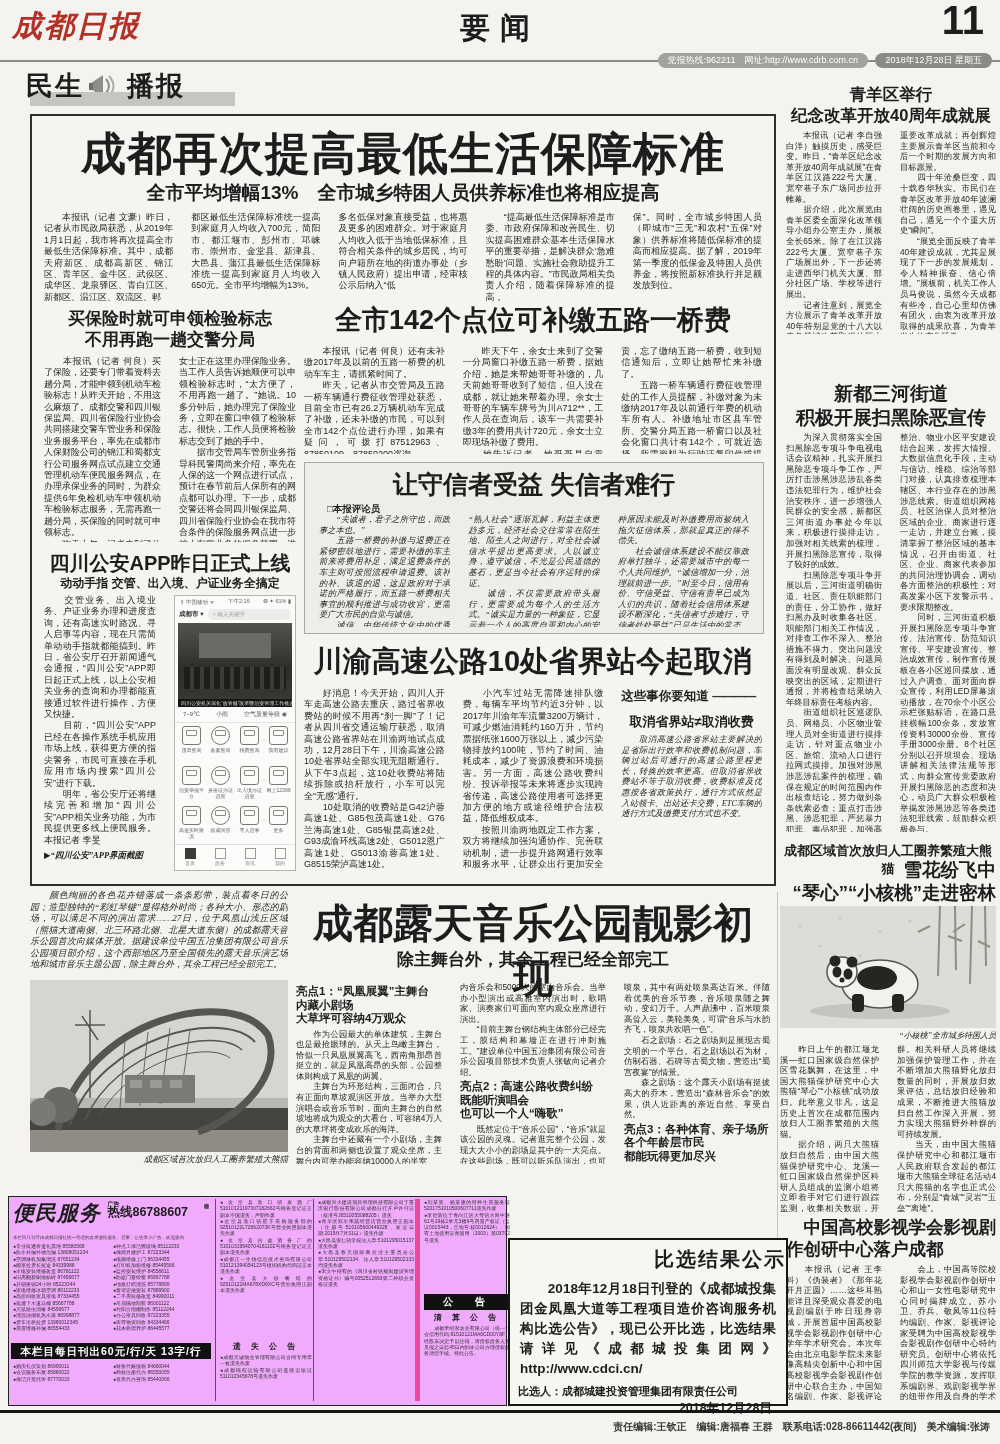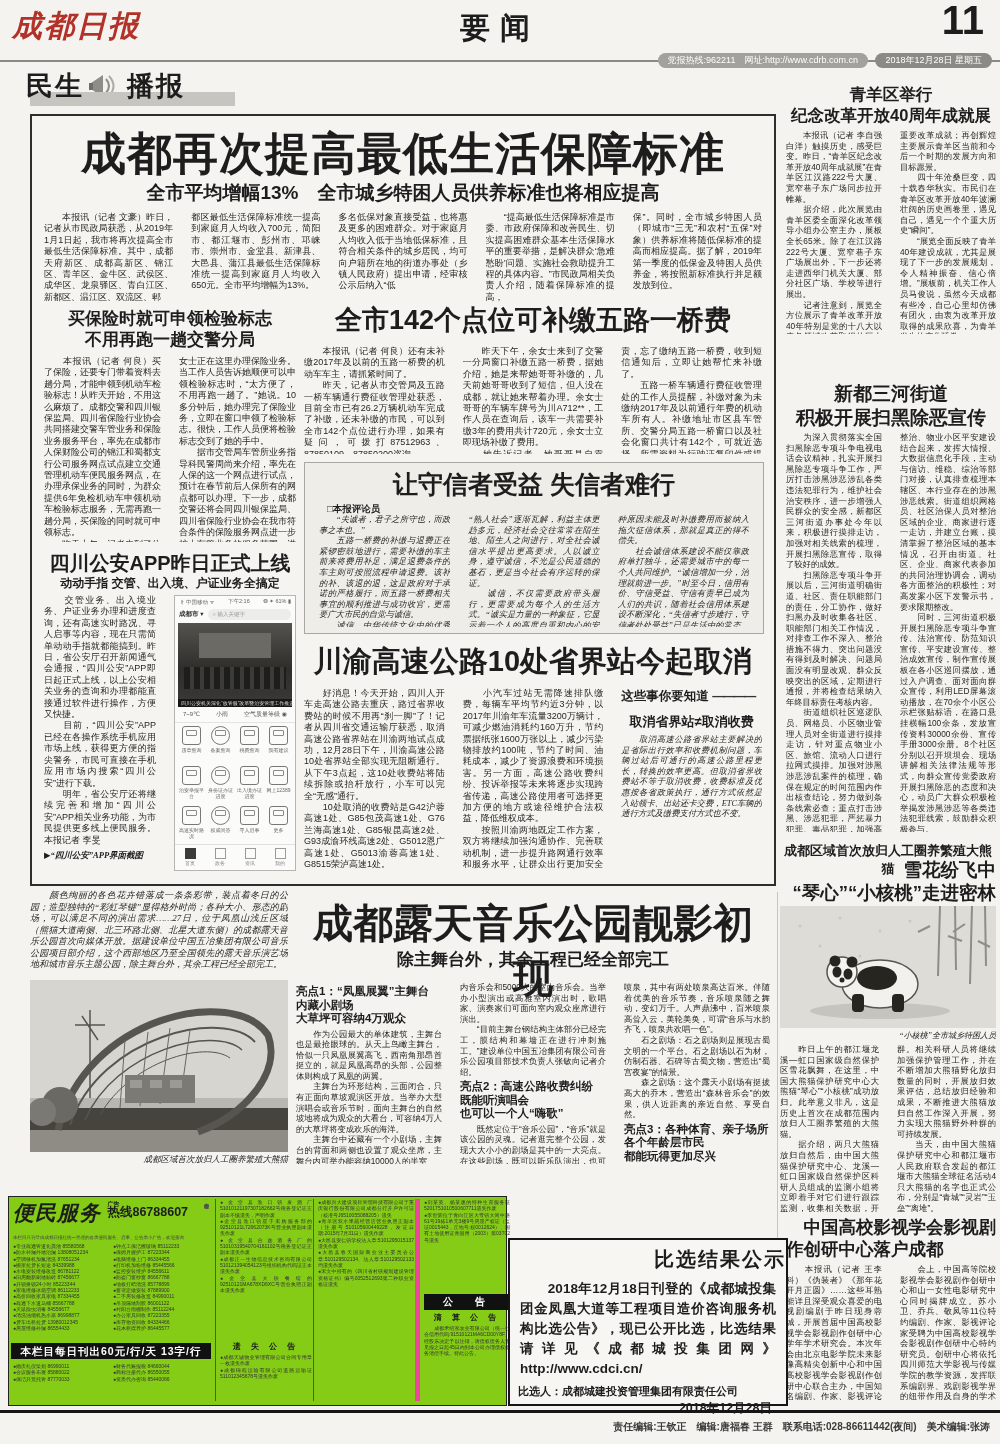--- a/index.html
+++ b/index.html
@@ -86,21 +86,21 @@
   .sh-title{left:786px;top:382px;width:210px;text-align:center;font-size:19px;line-height:24px;font-weight:900;white-space:pre-line;}
   .sh-cols{left:786px;top:432px;width:210px;height:400px;}
   .panda-kicker{left:780px;top:842px;width:216px;text-align:center;font-size:13px;font-weight:bold;}
   .panda-title{left:780px;top:858px;width:216px;text-align:right;font-size:18.5px;line-height:23px;font-weight:900;white-space:pre-line;}
   .panda-photo{left:780px;top:906px;width:216px;height:122px;}
   .panda-cap{left:780px;top:1030px;width:216px;text-align:right;font-size:8px;}
   .panda-cols{left:780px;top:1044px;width:216px;height:168px;}
   .film-title{left:786px;top:1216px;width:212px;font-size:17.5px;line-height:22px;font-weight:900;white-space:pre-line;}
   .film-cols{left:786px;top:1264px;width:210px;height:136px;}
   
-  .ads-box{left:8px;top:1196px;width:497px;height:208px;border:1.5px solid #222;background:#84cc16;}
+  .ads-box{left:8px;top:1196px;width:497px;height:208px;border:1.5px solid #222;background:#f0abfc;}
   .ads-box .abs{position:absolute;}
   .bm-head{left:4px;top:2px;width:196px;height:36px;}
   .bm-logo{font-size:21px;font-weight:900;font-style:italic;letter-spacing:1px;}
   .bm-right{display:inline-block;vertical-align:4px;margin-left:2px;line-height:8px;}
   .bm-ad{font-size:6px;font-weight:bold;}
   .bm-tel{font-size:12.5px;font-weight:900;}
   .bm-vert{position:absolute;right:0;top:0;writing-mode:vertical-rl;font-size:4.5px;color:#555;height:36px;overflow:hidden;}
   .tiny{font-size:5px;line-height:6.3px;color:#333;white-space:pre-line;overflow:hidden;text-align:justify;}
   .bm-note{left:4px;top:38px;width:196px;font-size:4.5px;color:#444;}
   .bm-cols{left:4px;top:46px;width:196px;height:96px;display:flex;gap:4px;}

